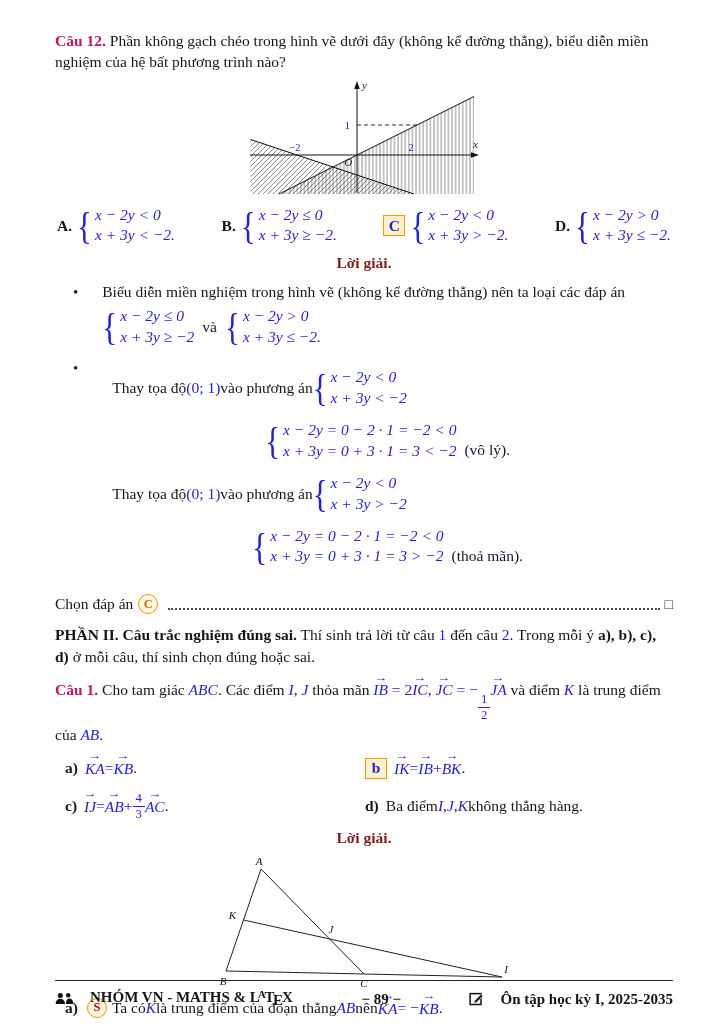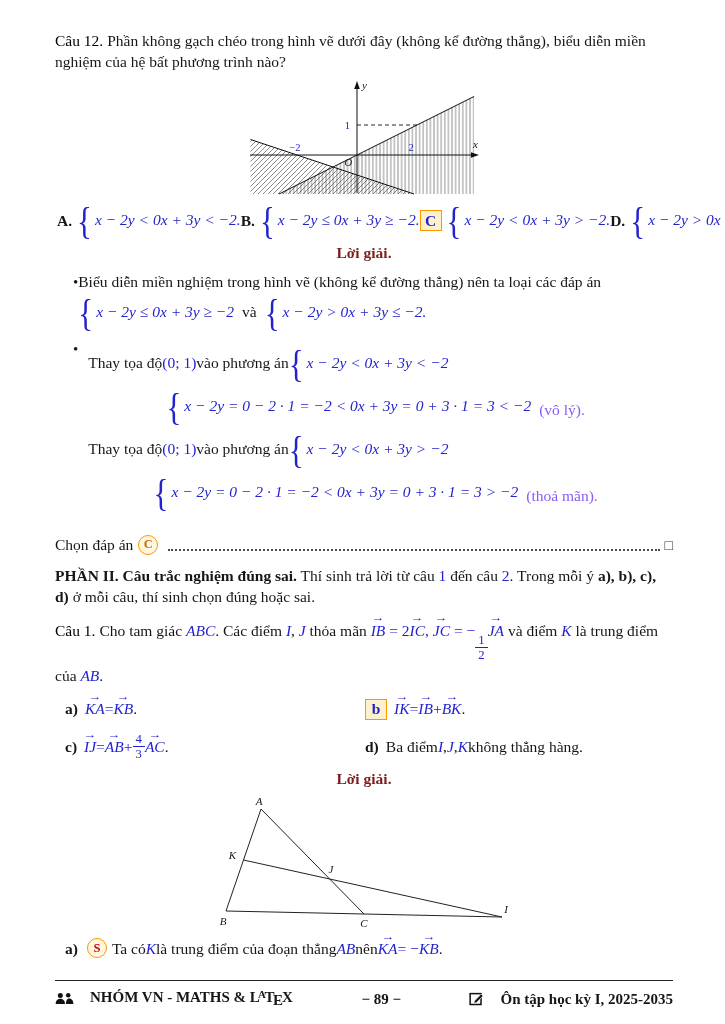--- a/index.html
+++ b/index.html
@@ -1,66 +1,66 @@
 <!DOCTYPE html>
 <html><head>
 <meta charset="utf-8">
 <style>
   html,body{margin:0;padding:0;}
   body{width:725px;height:1024px;background:#ffffff;font-family:"Liberation Serif",serif;
        font-size:15.5px;color:#161616;position:relative;overflow:hidden;line-height:1.38;}
   .page{padding:30px 52px 0 55px;}
 
-  .qlabel{color:#000000;font-weight:normal;margin-right:4px;}
+  .qlabel{color:#be185d;font-weight:bold;margin-right:4px;}
   .mi{color:#2323cc;font-style:italic;}
   .me{color:#2323cc;font-style:normal;}
   .mnum{color:#2323cc;}
   p{margin:0;}
 
   
   .vec{position:relative;display:inline-block;color:#2323cc;font-style:italic;padding-top:1px;}
   .vec::before{content:"→";position:absolute;top:-0.72em;left:50%;transform:translateX(-50%) scaleX(1.25);
                font-size:0.66em;font-style:normal;color:#2323cc;}
 
   
   .frac{display:inline-flex;flex-direction:column;align-items:center;vertical-align:-0.62em;
         font-size:0.82em;line-height:1.15;color:#2323cc;}
   .frac .fnum{border-bottom:1px solid #2323cc;padding:0 3px;}
   .frac .fden{padding:0 3px;}
 
   
   .sys{display:inline-flex;align-items:center;color:#2323cc;vertical-align:middle;}
   .brace{font-style:normal;font-size:31px;line-height:1;transform:scaleY(1.25);margin-right:3px;font-weight:400;}
   .brace::before{content:"{";}
-  .syslines{display:inline-flex;flex-direction:row;line-height:1.32;}
+  .syslines{display:inline-flex;flex-direction:column;line-height:1.32;}
   .syslines .mi{white-space:nowrap;}
 
   
   .figwrap{display:flex;justify-content:center;margin:4px 0 4px;}
   svg text{font-family:"Liberation Serif",serif;}
 
   
   .options{display:flex;justify-content:space-between;align-items:center;margin:8px 2px 0 2px;}
   .opt{display:flex;align-items:center;gap:5px;}
   .optlabel{font-weight:bold;}
   .boxletter{display:inline-flex;align-items:center;justify-content:center;min-width:12px;height:19px;
              padding:0 4px;border:1.6px solid #ff9500;background:#fdf0cc;color:#2323cc;font-weight:bold;}
 
   .loigiai{text-align:center;color:#7f1d1d;font-weight:bold;margin:6px 0 8px;}
 
-  .bullet-row{display:flex;gap:0;margin:2px 0 10px 18px;font-family:Liberation Serif, serif;}
+  .bullet-row{display:flex;gap:24px;margin:2px 0 10px 18px;font-family:Liberation Serif, serif;}
   .bullet{flex:0 0 auto;}
   .bullet::before{content:"•";font-size:15px;}
   .bullet-body{flex:1;}
 
   .sysline-row{margin-top:4px;display:flex;align-items:center;gap:8px;}
   .thayline{margin-top:10px;display:flex;align-items:center;flex-wrap:wrap;margin-left:10px;}
   .calcwrap{display:flex;justify-content:center;margin:12px 0;}
   .calc{display:inline-flex;align-items:flex-end;}
-  .note{color:#8b5cf6;margin-left:8px;margin-bottom:1px;}
+  .note{color:#0f172a;margin-left:8px;margin-bottom:1px;}
 
   .chonrow{display:flex;align-items:flex-end;margin:14px 0 10px;}
   .circle{display:inline-flex;align-items:center;justify-content:center;width:18px;height:18px;
           border:1.6px solid #ff9500;border-radius:50%;background:#fff7e0;font-weight:bold;
           font-size:12.5px;margin:0 5px;flex:0 0 auto;}
   .circle.c{color:#d06600;}
   .circle.s{color:#c00000;font-style:normal;}
   .leader{flex:1;border-bottom:2px dotted #4a4a4a;margin:0 5px 4px;}
   .qed{color:#333;font-size:14px;}
 

